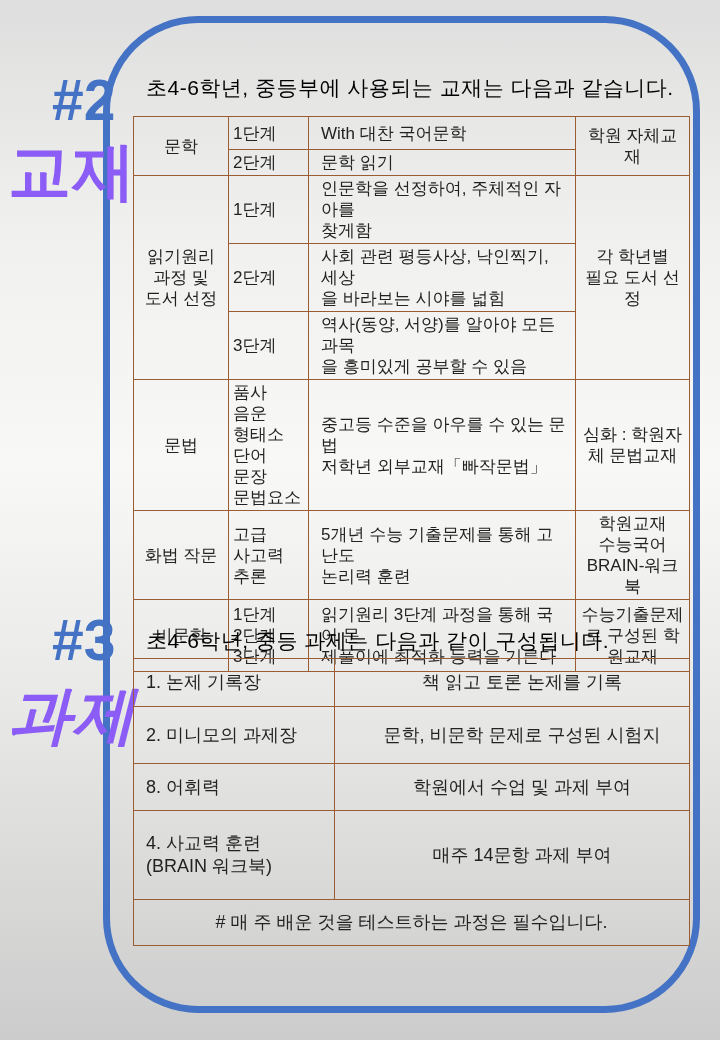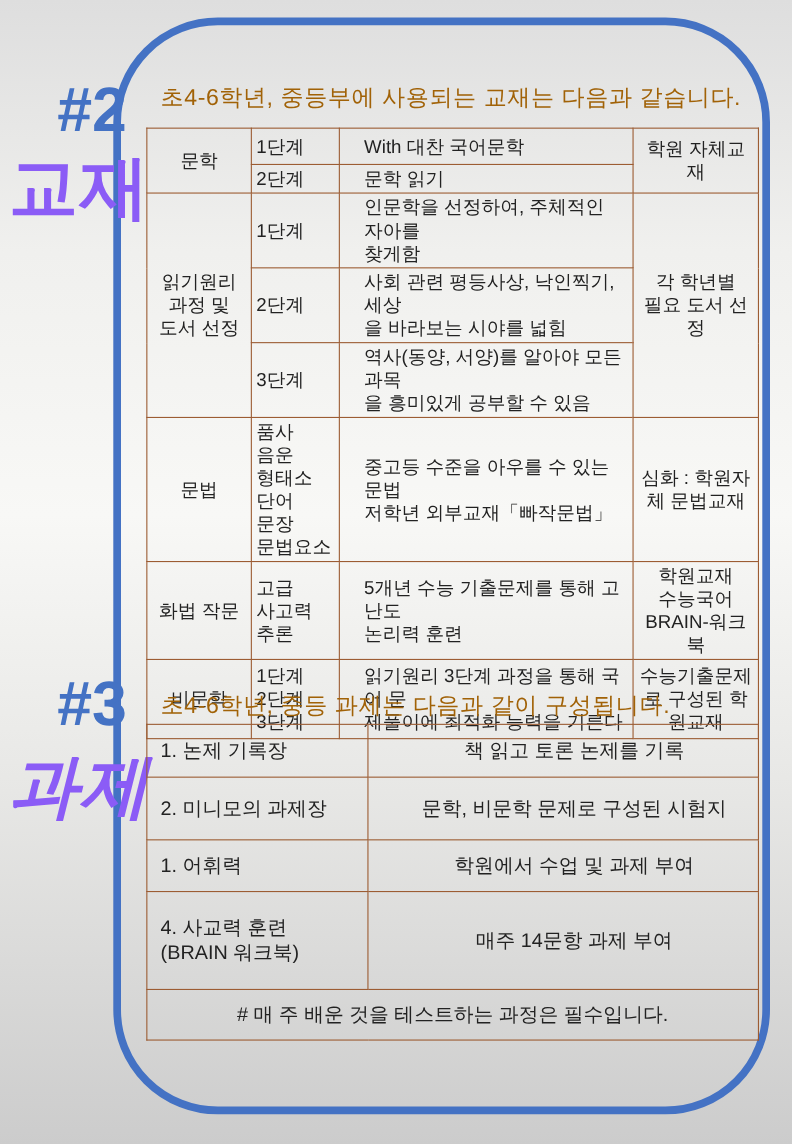--- a/index.html
+++ b/index.html
@@ -17,40 +17,40 @@
     position:absolute;left:52px;width:120px;text-align:left;
     color:#4472C4;font-weight:700;font-size:57px;line-height:1;
   }
   .side-label{
     position:absolute;left:8px;width:130px;text-align:left;
     color:#8b5cf6;font-weight:700;font-size:63px;line-height:1;letter-spacing:1px;
   }
   #num2{top:72px;} #label2{top:140px;}
   #num3{top:612px;} #label3{top:684px;font-style:italic;}
   .heading{
-    position:absolute;left:146px;font-size:21px;color:#a16207;
+    position:absolute;left:146px;font-size:21px;color:#000000;
     letter-spacing:.5px;white-space:nowrap;
   }
   #heading1{top:74px;} #heading2{top:627px;text-align:center;}
   table{border-collapse:collapse;table-layout:fixed;position:absolute;background:transparent;}
   td{border:1px solid #9C5C33;vertical-align:middle;font-size:17px;line-height:21px;color:#222;padding:2px 4px;}
   .pre{white-space:pre-line;}
   
   .t1{left:133px;top:116px;width:556px;}
   .t1 tr:nth-child(1){height:33px;}
   .t1 tr:nth-child(2){height:26px;}
   .t1 tr:nth-child(3){height:53px;}
   .t1 tr:nth-child(4){height:47px;}
   .t1 tr:nth-child(5){height:51px;}
   .t1 tr:nth-child(6){height:130px;}
   .t1 tr:nth-child(7){height:66px;}
   .t1 tr:nth-child(8){height:72px;}
   .c-cat{text-align:center;}
   .c-step{}
-  .c-desc{text-align:left;padding-left:22px;padding-right:6px;border-radius:13px;}
+  .c-desc{text-align:left;padding-left:12px;padding-right:6px;border-radius:13px;}
   .c-mat{text-align:center;}
   
   .t2{left:133px;top:658px;width:556px;}
   .t2 tr:nth-child(1){height:48px;}
   .t2 tr:nth-child(2){height:57px;}
   .t2 tr:nth-child(3){height:47px;}
   .t2 tr:nth-child(4){height:89px;}
   .t2 tr:nth-child(5){height:46px;}
   .t2 td{font-size:18px;line-height:23px;}
   .a-item{text-align:left;padding-left:12px;}
@@ -158,21 +158,21 @@
   <tbody>
       <tr>
     <td class="a-item">1. 논제 기록장</td>
     <td class="a-desc">책 읽고 토론 논제를 기록</td>
   </tr>
   <tr>
     <td class="a-item">2. 미니모의 과제장</td>
     <td class="a-desc">문학, 비문학 문제로 구성된 시험지</td>
   </tr>
   <tr>
-    <td class="a-item">1. 어휘력</td>
+    <td class="a-item">8. 어휘력</td>
     <td class="a-desc">학원에서 수업 및 과제 부여</td>
   </tr>
   <tr>
     <td class="a-item a-item-tall pre">4. 사교력 훈련
 (BRAIN 워크북)</td>
     <td class="a-desc">매주 14문항 과제 부여</td>
   </tr>
   <tr>
     <td class="a-footer" colspan="2"># 매 주 배운 것을 테스트하는 과정은 필수입니다.</td>
   </tr>

